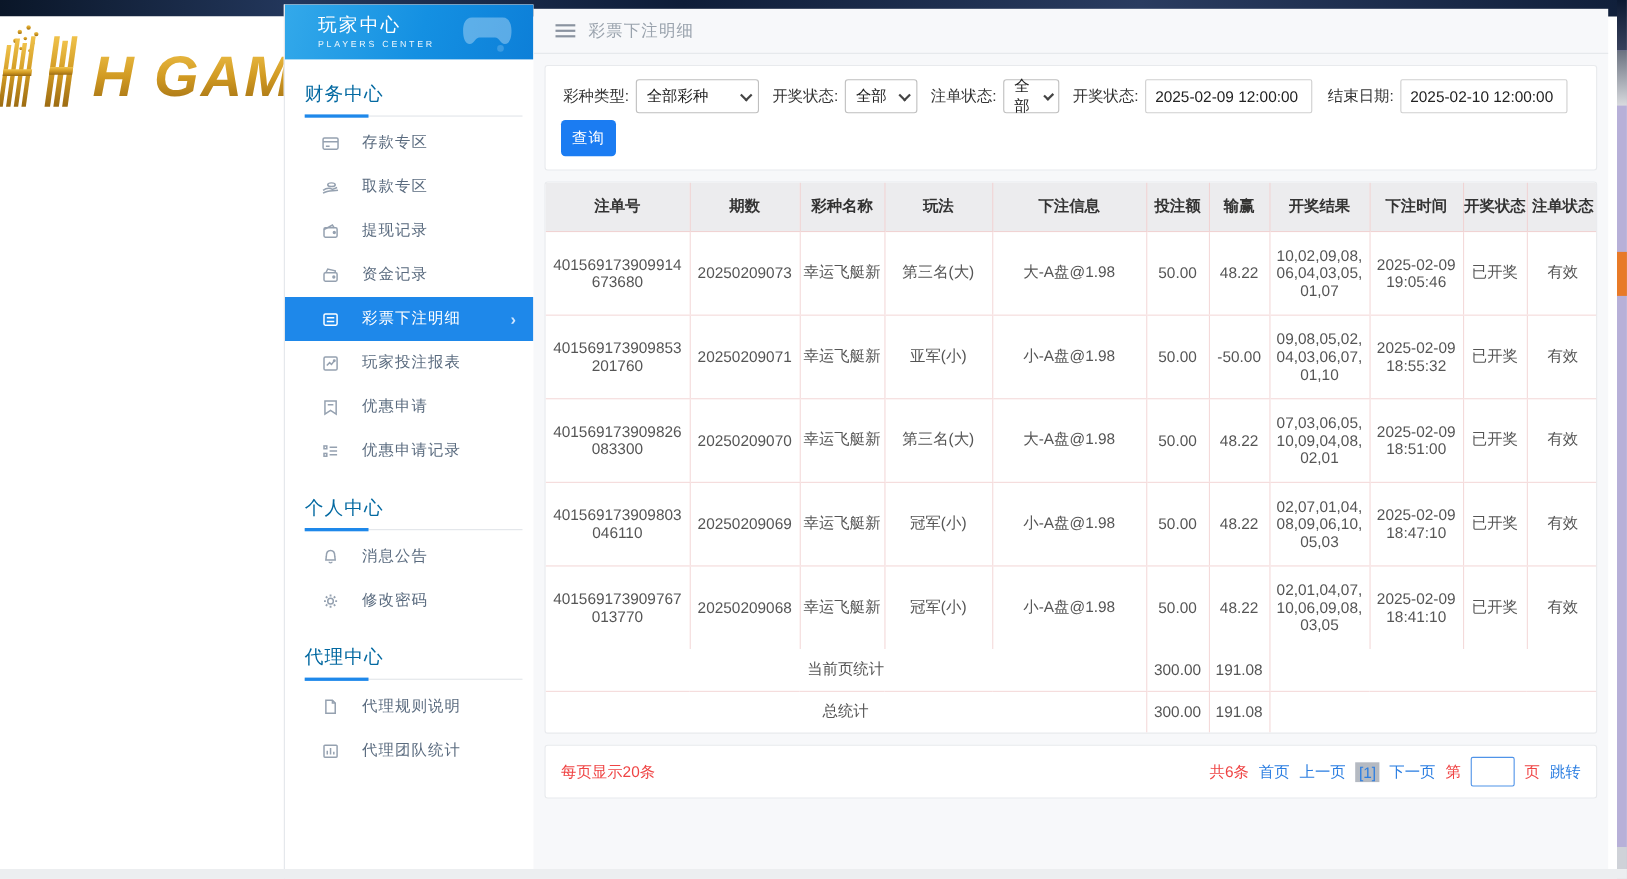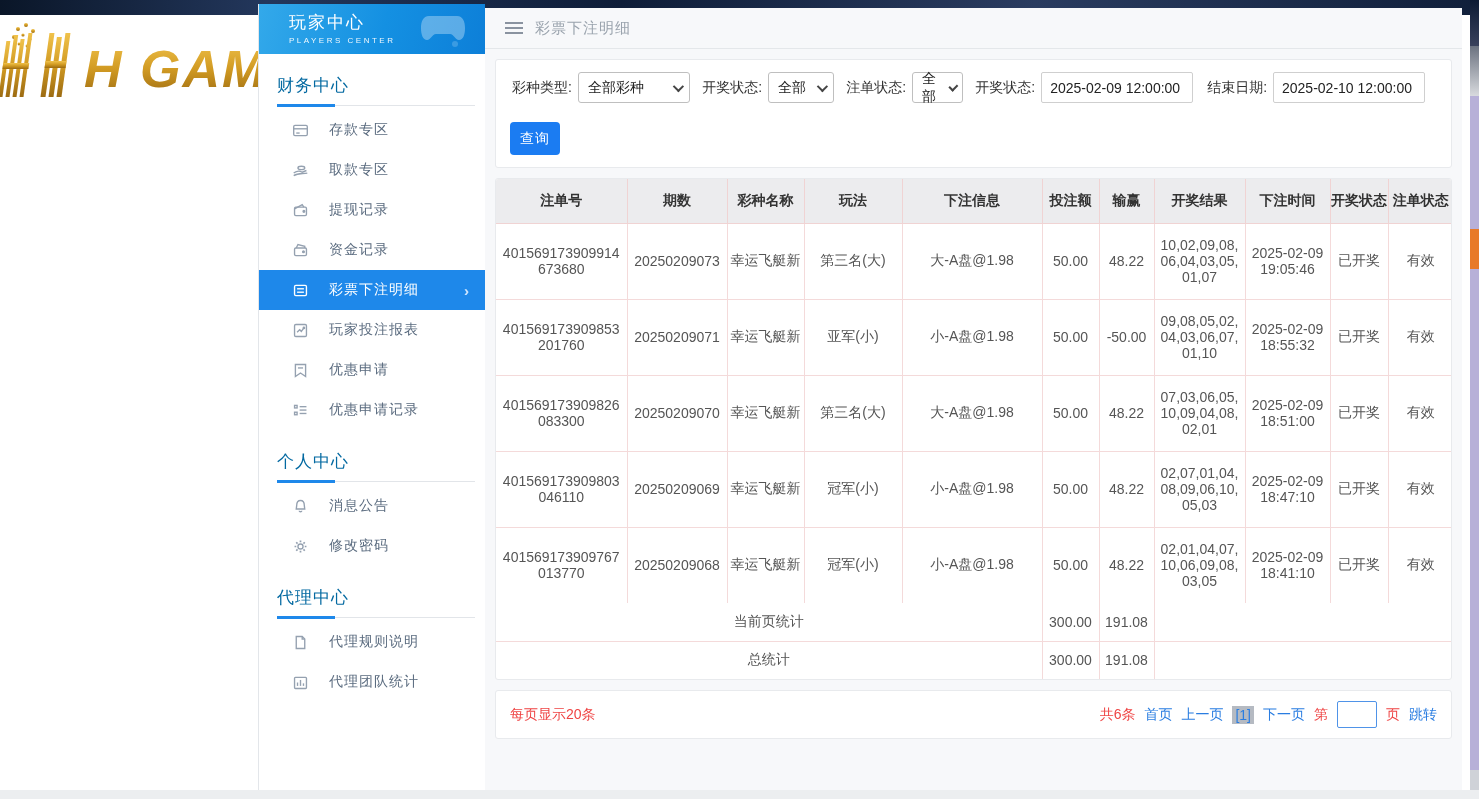--- a/index.html
+++ b/index.html
@@ -54,21 +54,21 @@
   .filter-row { display:flex; align-items:center; flex-wrap:nowrap; }
   .f-label { font-size:14px; color:#333; margin:0 6px 0 2px; white-space:nowrap; }
   .sel { height:31px; border:1px solid #bfbfbf; border-radius:3px; background:#fff; display:flex;
          align-items:center; justify-content:space-between; padding:0 8px 0 9px; font-size:14px; color:#222;
          cursor:pointer; margin-right:10px; }
   .sel .chev { width:8px; height:8px; border-right:2px solid #444; border-bottom:2px solid #444;
                transform:rotate(45deg) translateY(-2px); margin-left:10px; }
   .sel-lottery { width:132px; } .sel-draw { width:76px; } .sel-order { width:58px; }
   .date-input { height:31px; width:152px; border:1px solid #cfcfcf; border-radius:2px; font-size:14px;
                 color:#222; padding:0 8px; margin-right:12px; font-family:"Liberation Sans",sans-serif; }
-  .btn-search { margin-top:19px; width:50px; height:33px; background:#1b7cf2; color:#fff; border:none;
+  .btn-search { margin-top:6px; width:50px; height:33px; background:#1b7cf2; color:#fff; border:none;
                 border-radius:4px; font-size:14px; cursor:pointer; letter-spacing:1px; }
 
   
   .table-card { overflow:hidden; }
   table.bet { width:100%; border-collapse:collapse; table-layout:fixed; }
   table.bet th { background:#ececee; height:44px; font-size:14px; color:#333; font-weight:bold;
                  border-left:1px solid #f0d3d3; border-bottom:1px solid #f0d3d3; }
   table.bet th:first-child { border-left:none; }
   table.bet td { border-left:1px solid #f4dada; border-bottom:1px solid #f4dada; text-align:center;
                  font-size:14px; color:#555; padding:6px 3px; word-break:break-all; height:76px; vertical-align:middle; }

